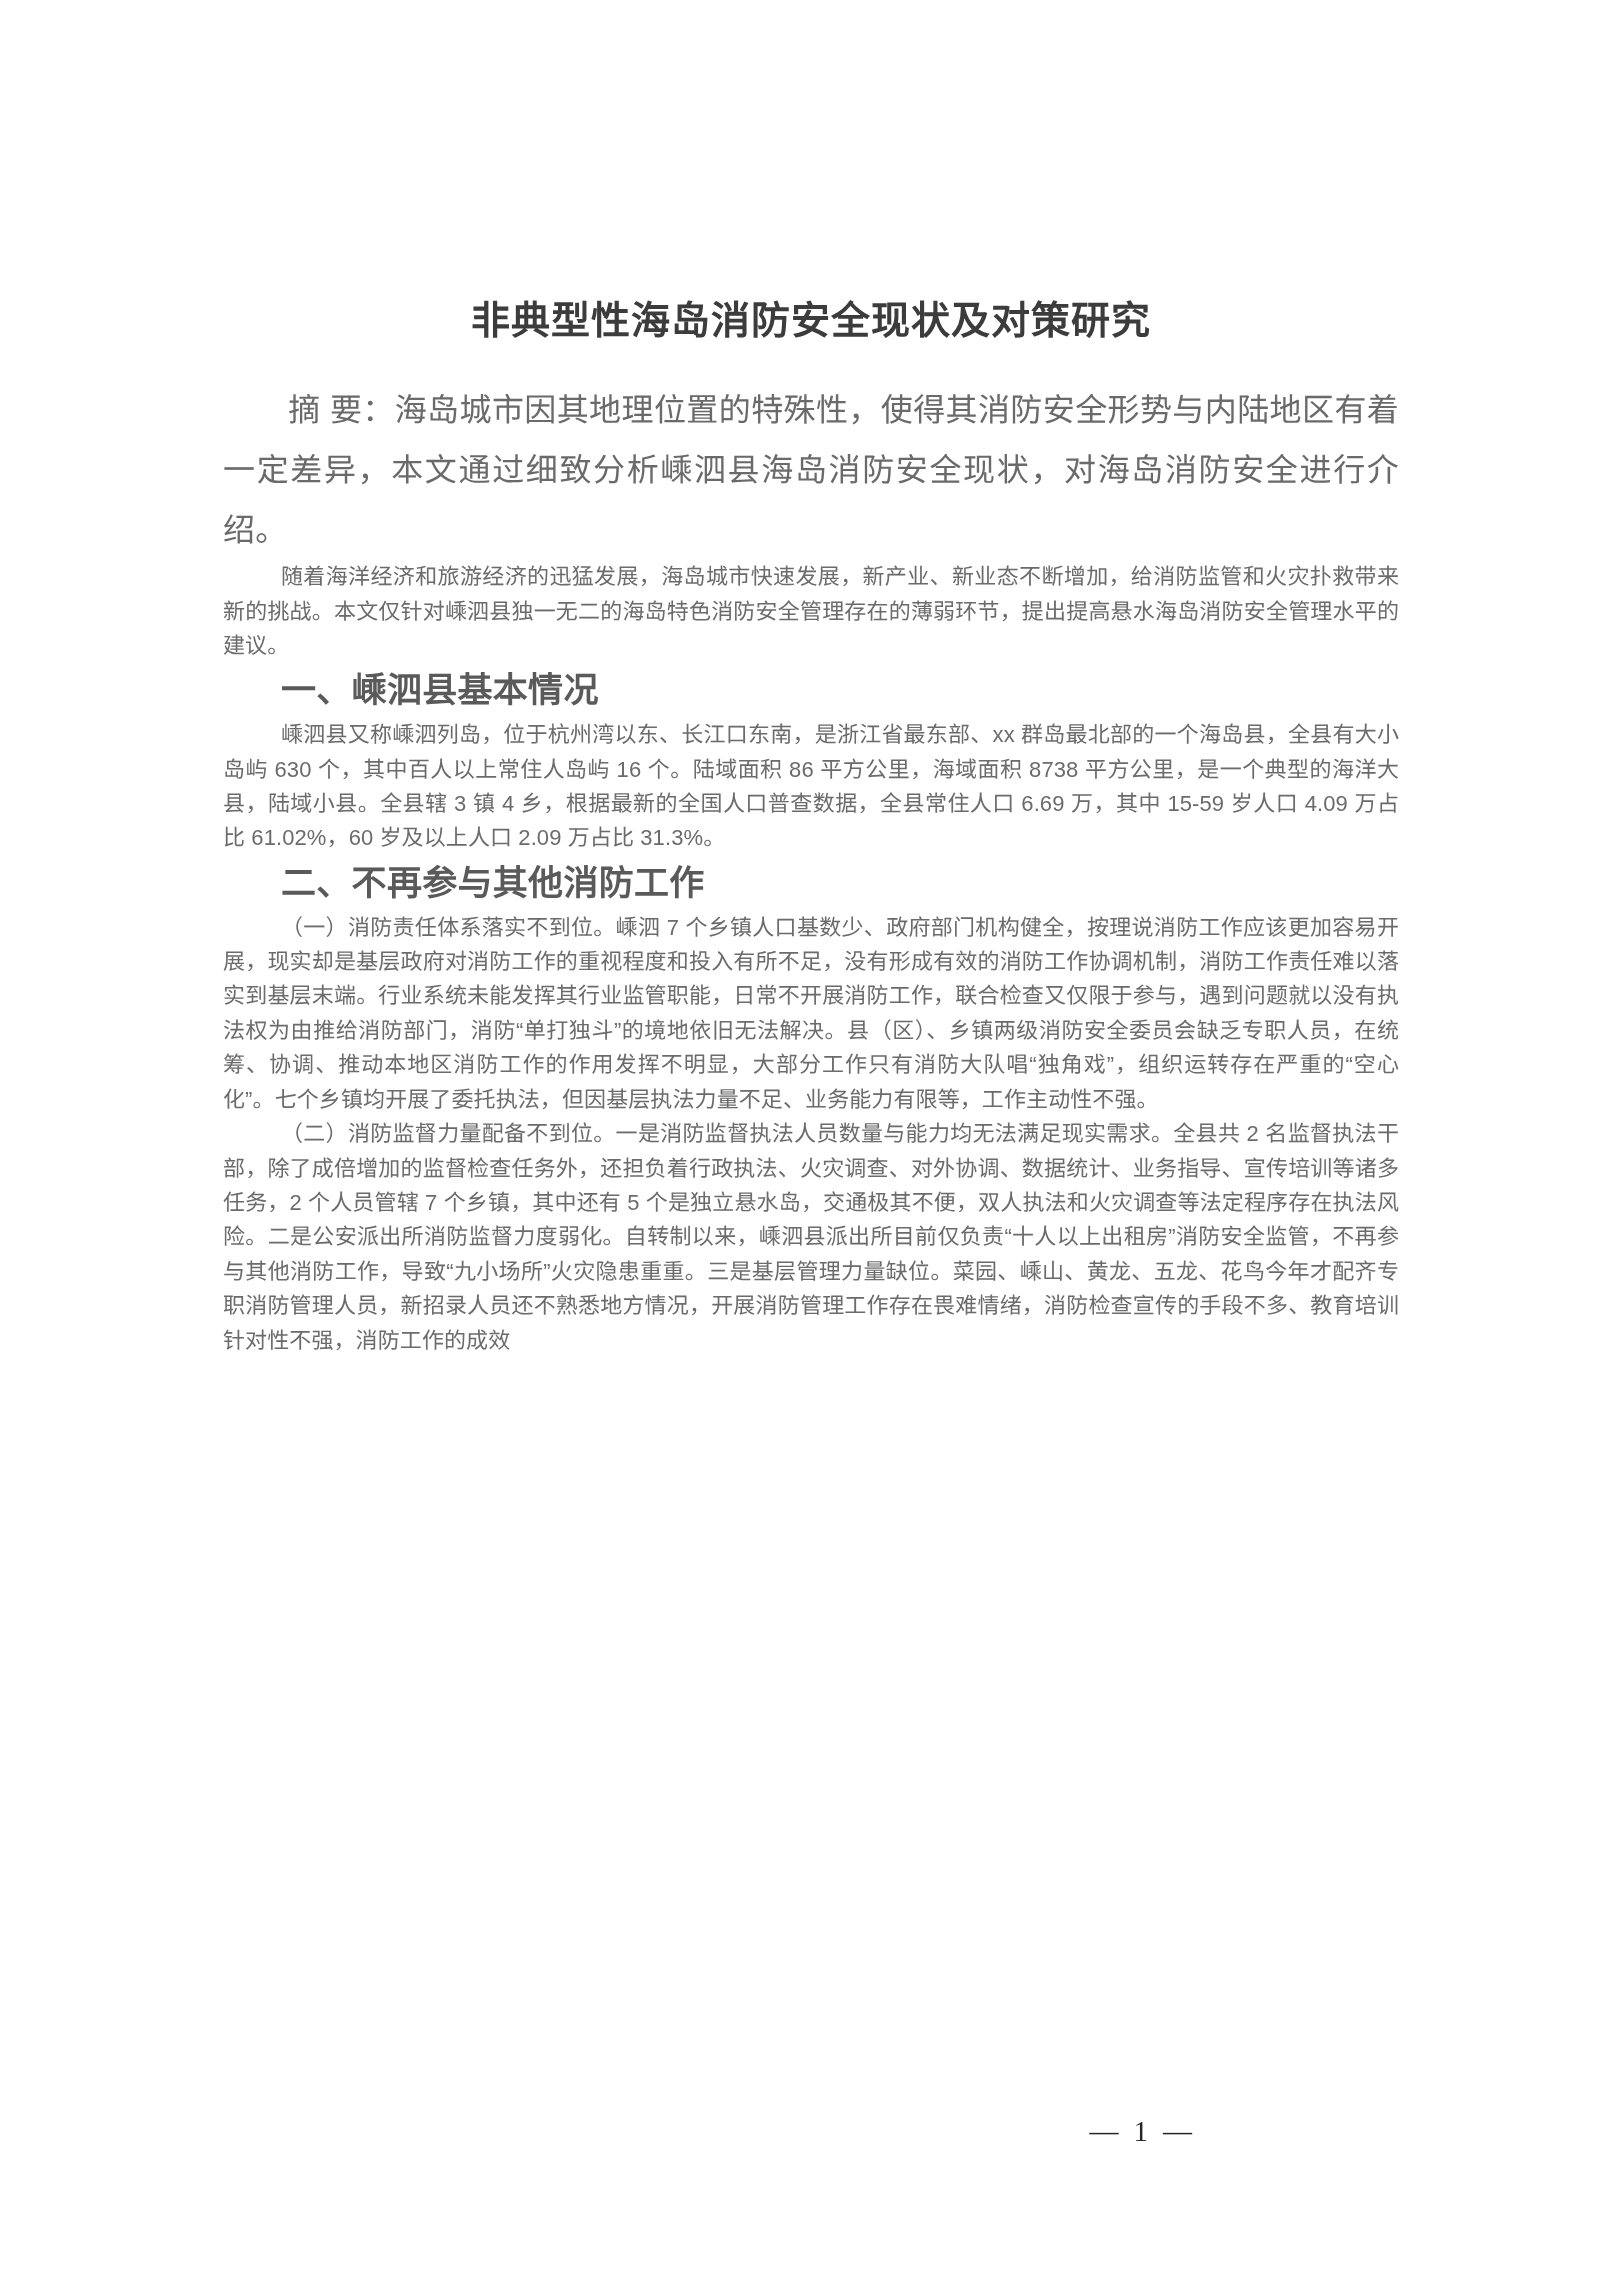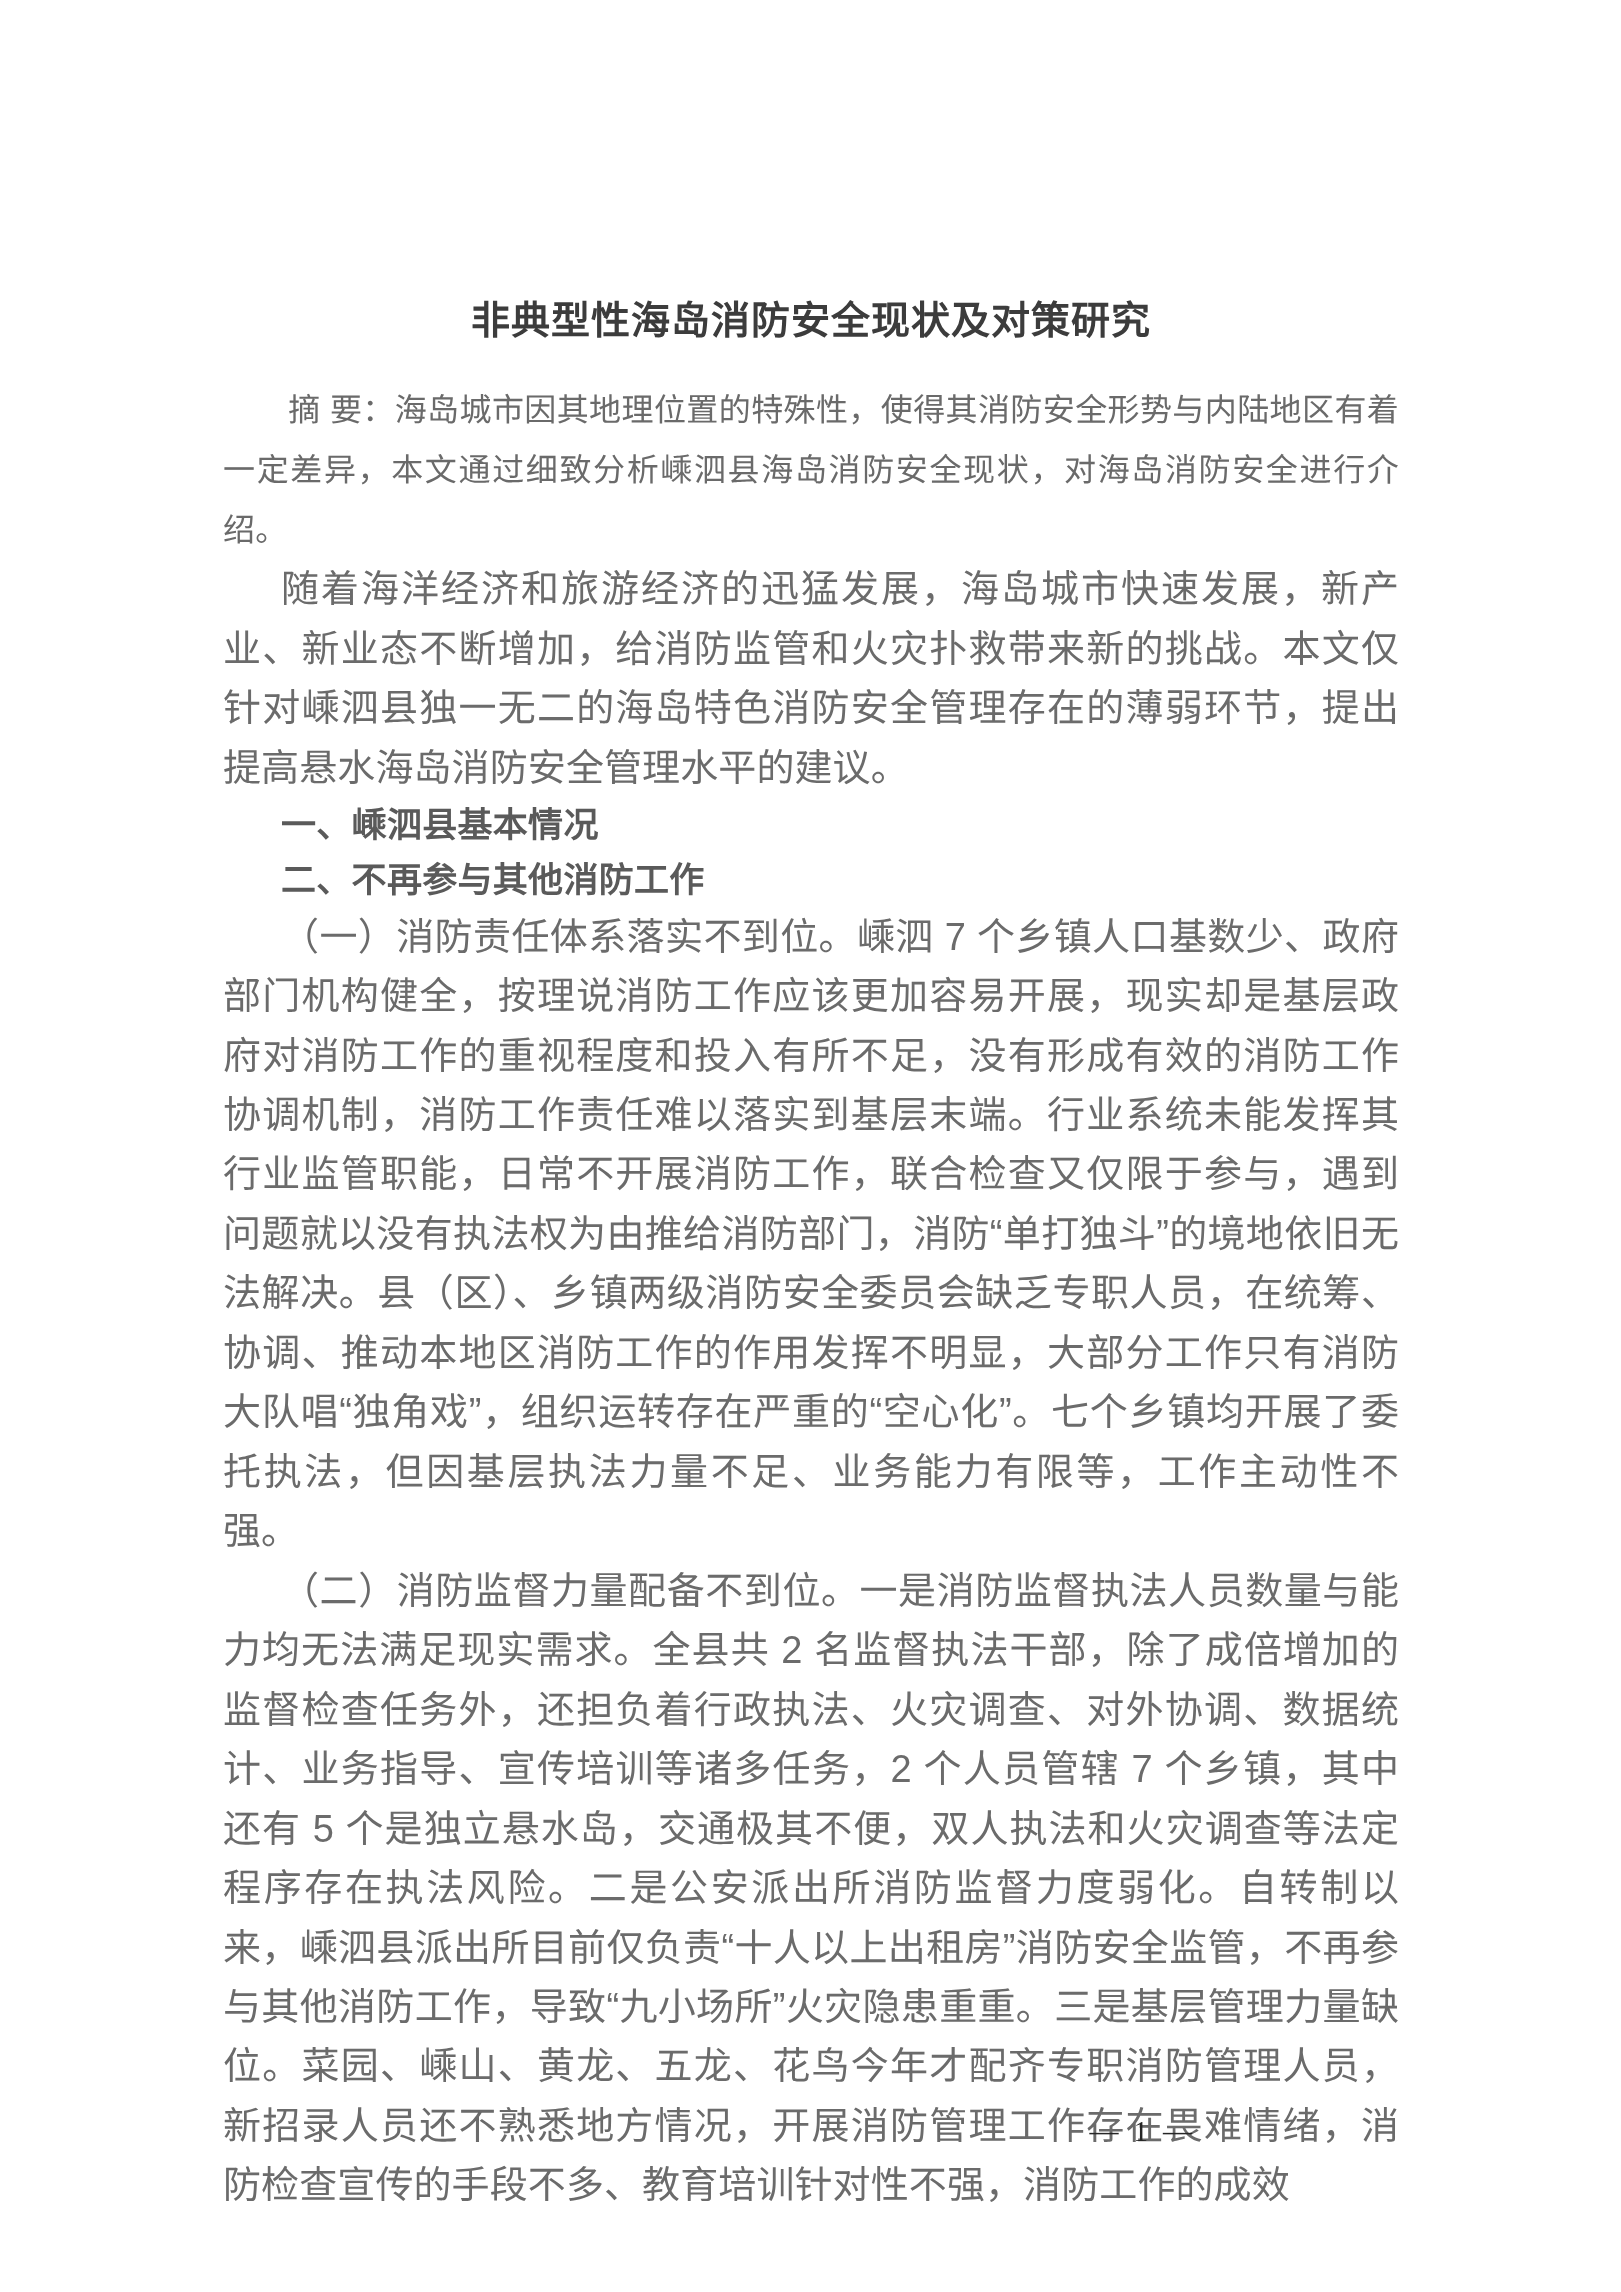--- a/index.html
+++ b/index.html
@@ -56,21 +56,21 @@
     letter-spacing: 0.2px;
   }
   .abstract .indent2 {
     display: inline-block;
     width: 65px;
   }
 
   
   .body-para {
     margin: 0;
-    font-size: 38px;
+    font-size: 22px;
     color: #6b6b6b;
     line-height: 1.565;
     text-align: justify;
     text-justify: inter-ideograph;
     text-indent: 58px;
     letter-spacing: 0.1px;
   }
   .section-heading {
     margin: 0;
     font-size: 35px;
@@ -101,20 +101,21 @@
 <div class="page">
   <div class="content">
 
     <h1 class="doc-title">非典型性海岛消防安全现状及对策研究</h1>
 
     <p class="abstract"><span class="indent2"></span>摘 要：海岛城市因其地理位置的特殊性，使得其消防安全形势与内陆地区有着一定差异，本文通过细致分析嵊泗县海岛消防安全现状，对海岛消防安全进行介绍。</p>
 
     <div id="body-container">
         <p class="body-para">随着海洋经济和旅游经济的迅猛发展，海岛城市快速发展，新产业、新业态不断增加，给消防监管和火灾扑救带来新的挑战。本文仅针对嵊泗县独一无二的海岛特色消防安全管理存在的薄弱环节，提出提高悬水海岛消防安全管理水平的建议。</p>
         <p class="section-heading">一、嵊泗县基本情况</p>
+        <p class="body-para">嵊泗县又称嵊泗列岛，位于杭州湾以东、长江口东南，是浙江省最东部、xx 群岛最北部的一个海岛县，全县有大小岛屿 630 个，其中百人以上常住人岛屿 16 个。陆域面积 86 平方公里，海域面积 8738 平方公里，是一个典型的海洋大县，陆域小县。全县辖 3 镇 4 乡，根据最新的全国人口普查数据，全县常住人口 6.69 万，其中 15-59 岁人口 4.09 万占比 61.02%，60 岁及以上人口 2.09 万占比 31.3%。</p>
         <p class="section-heading">二、不再参与其他消防工作</p>
         <p class="body-para">（一）消防责任体系落实不到位。嵊泗 7 个乡镇人口基数少、政府部门机构健全，按理说消防工作应该更加容易开展，现实却是基层政府对消防工作的重视程度和投入有所不足，没有形成有效的消防工作协调机制，消防工作责任难以落实到基层末端。行业系统未能发挥其行业监管职能，日常不开展消防工作，联合检查又仅限于参与，遇到问题就以没有执法权为由推给消防部门，消防“单打独斗”的境地依旧无法解决。县（区）、乡镇两级消防安全委员会缺乏专职人员，在统筹、协调、推动本地区消防工作的作用发挥不明显，大部分工作只有消防大队唱“独角戏”，组织运转存在严重的“空心化”。七个乡镇均开展了委托执法，但因基层执法力量不足、业务能力有限等，工作主动性不强。</p>
         <p class="body-para">（二）消防监督力量配备不到位。一是消防监督执法人员数量与能力均无法满足现实需求。全县共 2 名监督执法干部，除了成倍增加的监督检查任务外，还担负着行政执法、火灾调查、对外协调、数据统计、业务指导、宣传培训等诸多任务，2 个人员管辖 7 个乡镇，其中还有 5 个是独立悬水岛，交通极其不便，双人执法和火灾调查等法定程序存在执法风险。二是公安派出所消防监督力度弱化。自转制以来，嵊泗县派出所目前仅负责“十人以上出租房”消防安全监管，不再参与其他消防工作，导致“九小场所”火灾隐患重重。三是基层管理力量缺位。菜园、嵊山、黄龙、五龙、花鸟今年才配齐专职消防管理人员，新招录人员还不熟悉地方情况，开展消防管理工作存在畏难情绪，消防检查宣传的手段不多、教育培训针对性不强，消防工作的成效</p>
       </div>
 
   </div>
 
   <div class="page-footer">— 1 —</div>
 </div>
 

